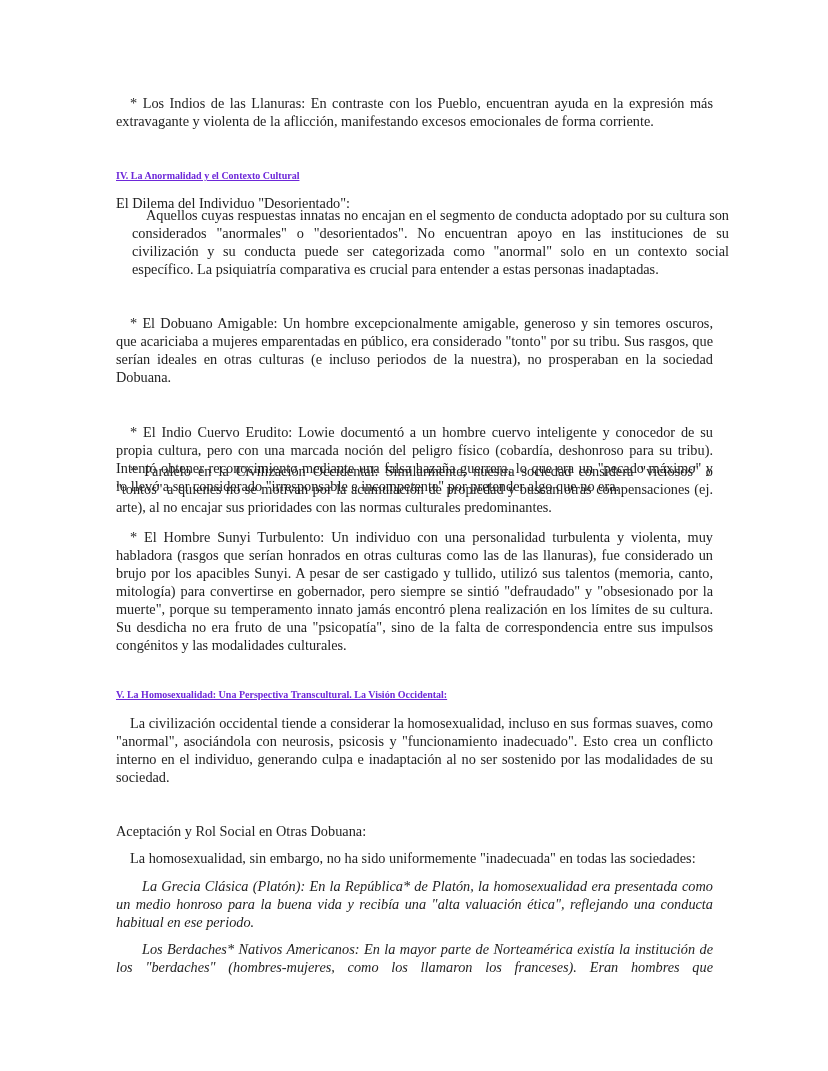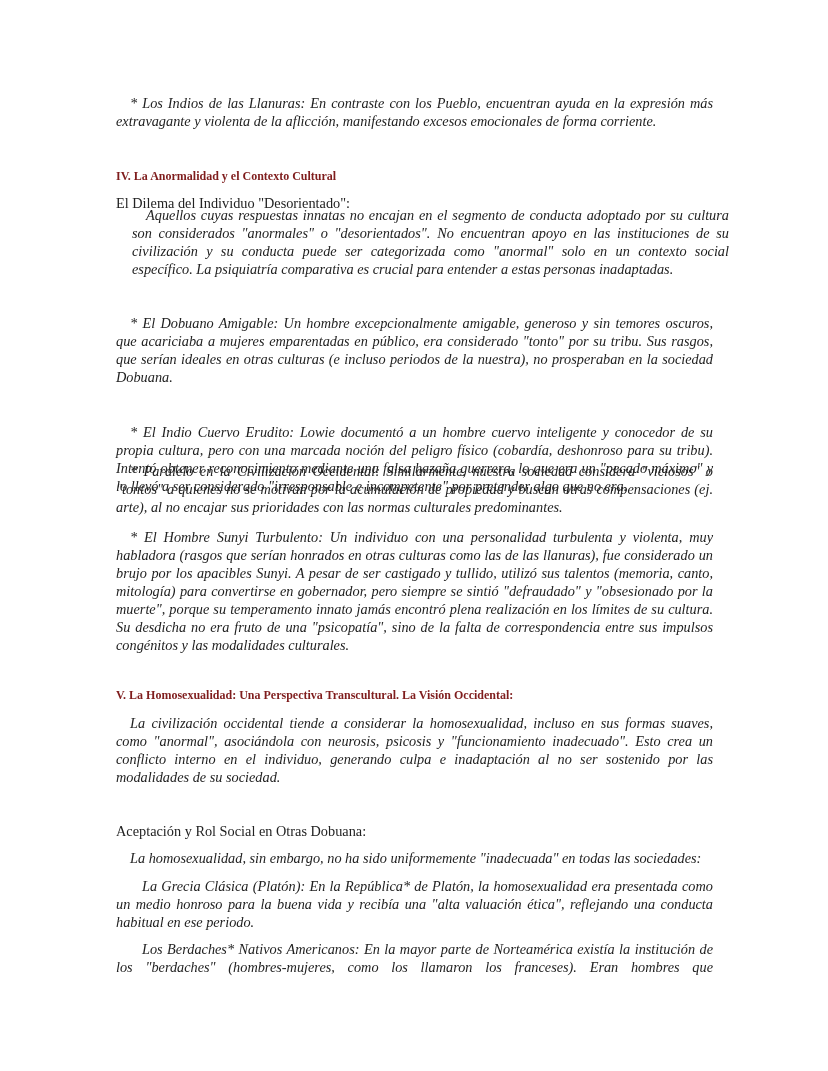--- a/index.html
+++ b/index.html
@@ -4,22 +4,22 @@
 <style>
   html, body { margin: 0; padding: 0; background: #ffffff; }
   body { width: 828px; height: 1071px; position: relative; overflow: hidden; }
   .page {
     position: absolute; left: 116px; top: 94px; width: 597px;
     font-family: "Liberation Serif", "DejaVu Serif", serif;
     font-size: 14.3px; line-height: 18px; color: #222222;
   }
   p { margin: 0; text-align: justify; }
   .blk { position: absolute; left: 0; width: 597px; }
-  .h { font-weight: bold; color: #7f1d1d; font-size: 12px; }
-  .ind1 { text-indent: 14px; font-style: italic; }
+  .h { font-weight: bold; color: #6d28d9; font-size: 10px; text-decoration: underline; }
+  .ind1 { text-indent: 14px; }
   .ind2 { text-indent: 26px; font-style: italic; }
 </style>
 </head>
 <body>
 
 <div class="page">
 
   <div class="blk" style="top:0px;">
     <p class="ind1">*  Los Indios de las Llanuras: En contraste con los Pueblo, encuentran ayuda en la expresión más extravagante y violenta de la aflicción, manifestando excesos emocionales de forma corriente.</p>
   </div>

